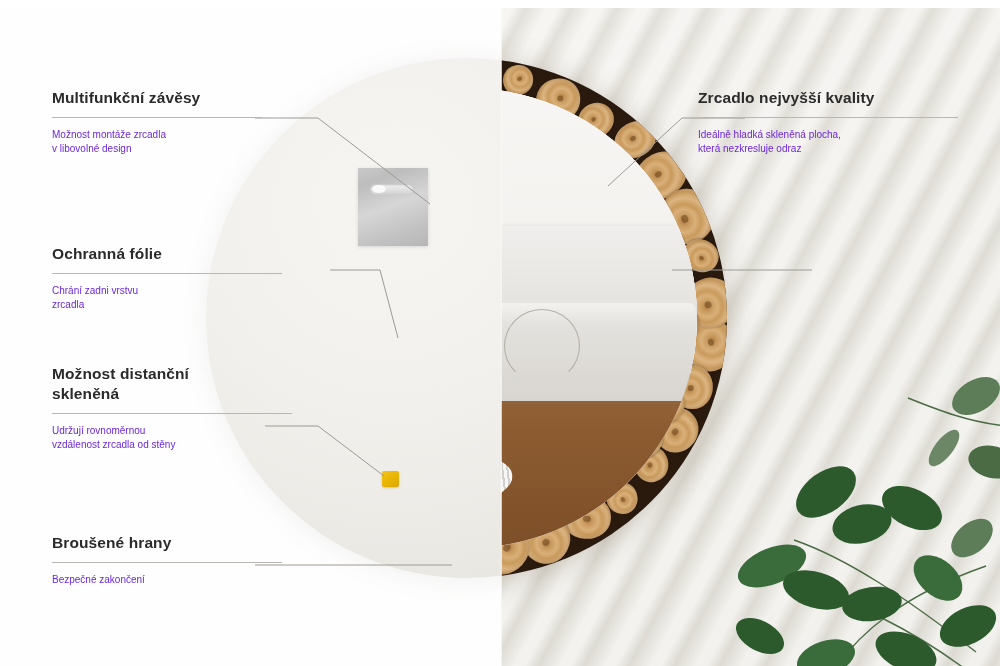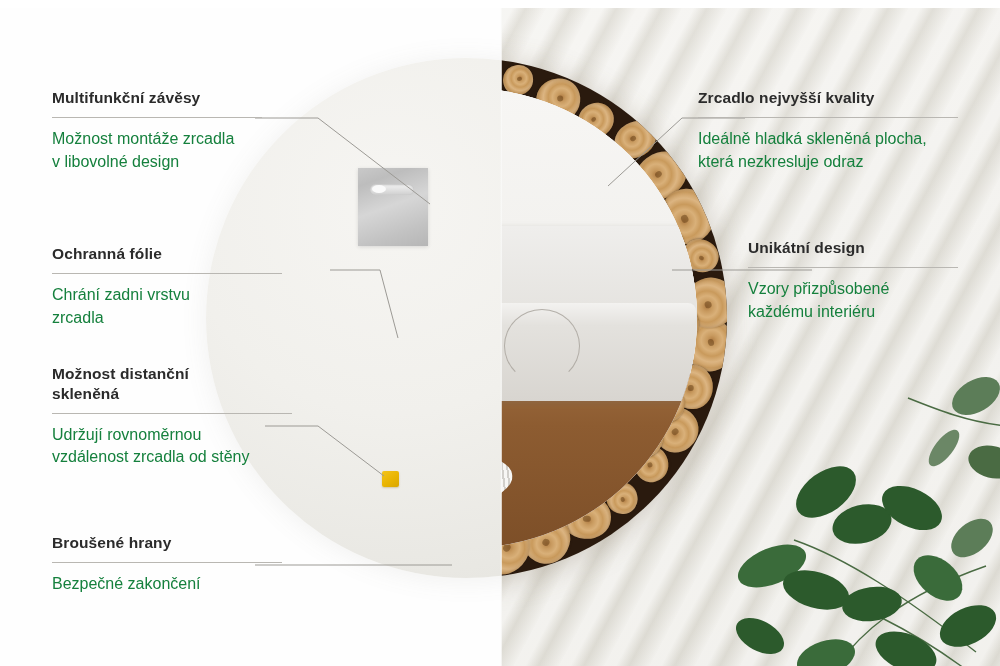--- a/index.html
+++ b/index.html
@@ -140,21 +140,21 @@
   
   .callout { position:absolute; }
   .callout h3 {
     font-size:15.5px; font-weight:bold; color:#2b2b2b; letter-spacing:0.1px;
     line-height:1.28;
   }
   .callout .rule {
     height:1px; background:#b9b7b2; margin:9px 0 10px 0;
   }
   .callout p {
-    font-size:16px; color:#15803d; line-height:1.42; font-weight:400;
+    font-size:10px; color:#6d28d9; line-height:1.42; font-weight:400;
   }
   .callout.right { text-align:left; }
 
   .leader { position:absolute; overflow:visible; }
   .leader path { fill:none; stroke:#9c9a95; stroke-width:1; }
 </style>
 </head>
 <body>
 
 <div class="stage">
@@ -296,22 +296,14 @@
 
   <div class="callout right" style="right:42px; top:80px; width:260px">
     <h3>Zrcadlo nejvyšší kvality</h3>
     <div class="rule"></div>
     <p>
       <span>Ideálně hladká skleněná plocha,</span><br>
       <span>která nezkresluje odraz</span>
     </p>
   </div>
 
-  <div class="callout right" style="right:42px; top:230px; width:210px">
-    <h3>Unikátní design</h3>
-    <div class="rule"></div>
-    <p>
-      <span>Vzory přizpůsobené</span><br>
-      <span>každému interiéru</span>
-    </p>
-  </div>
 
 </div>
 
 </body></html>

